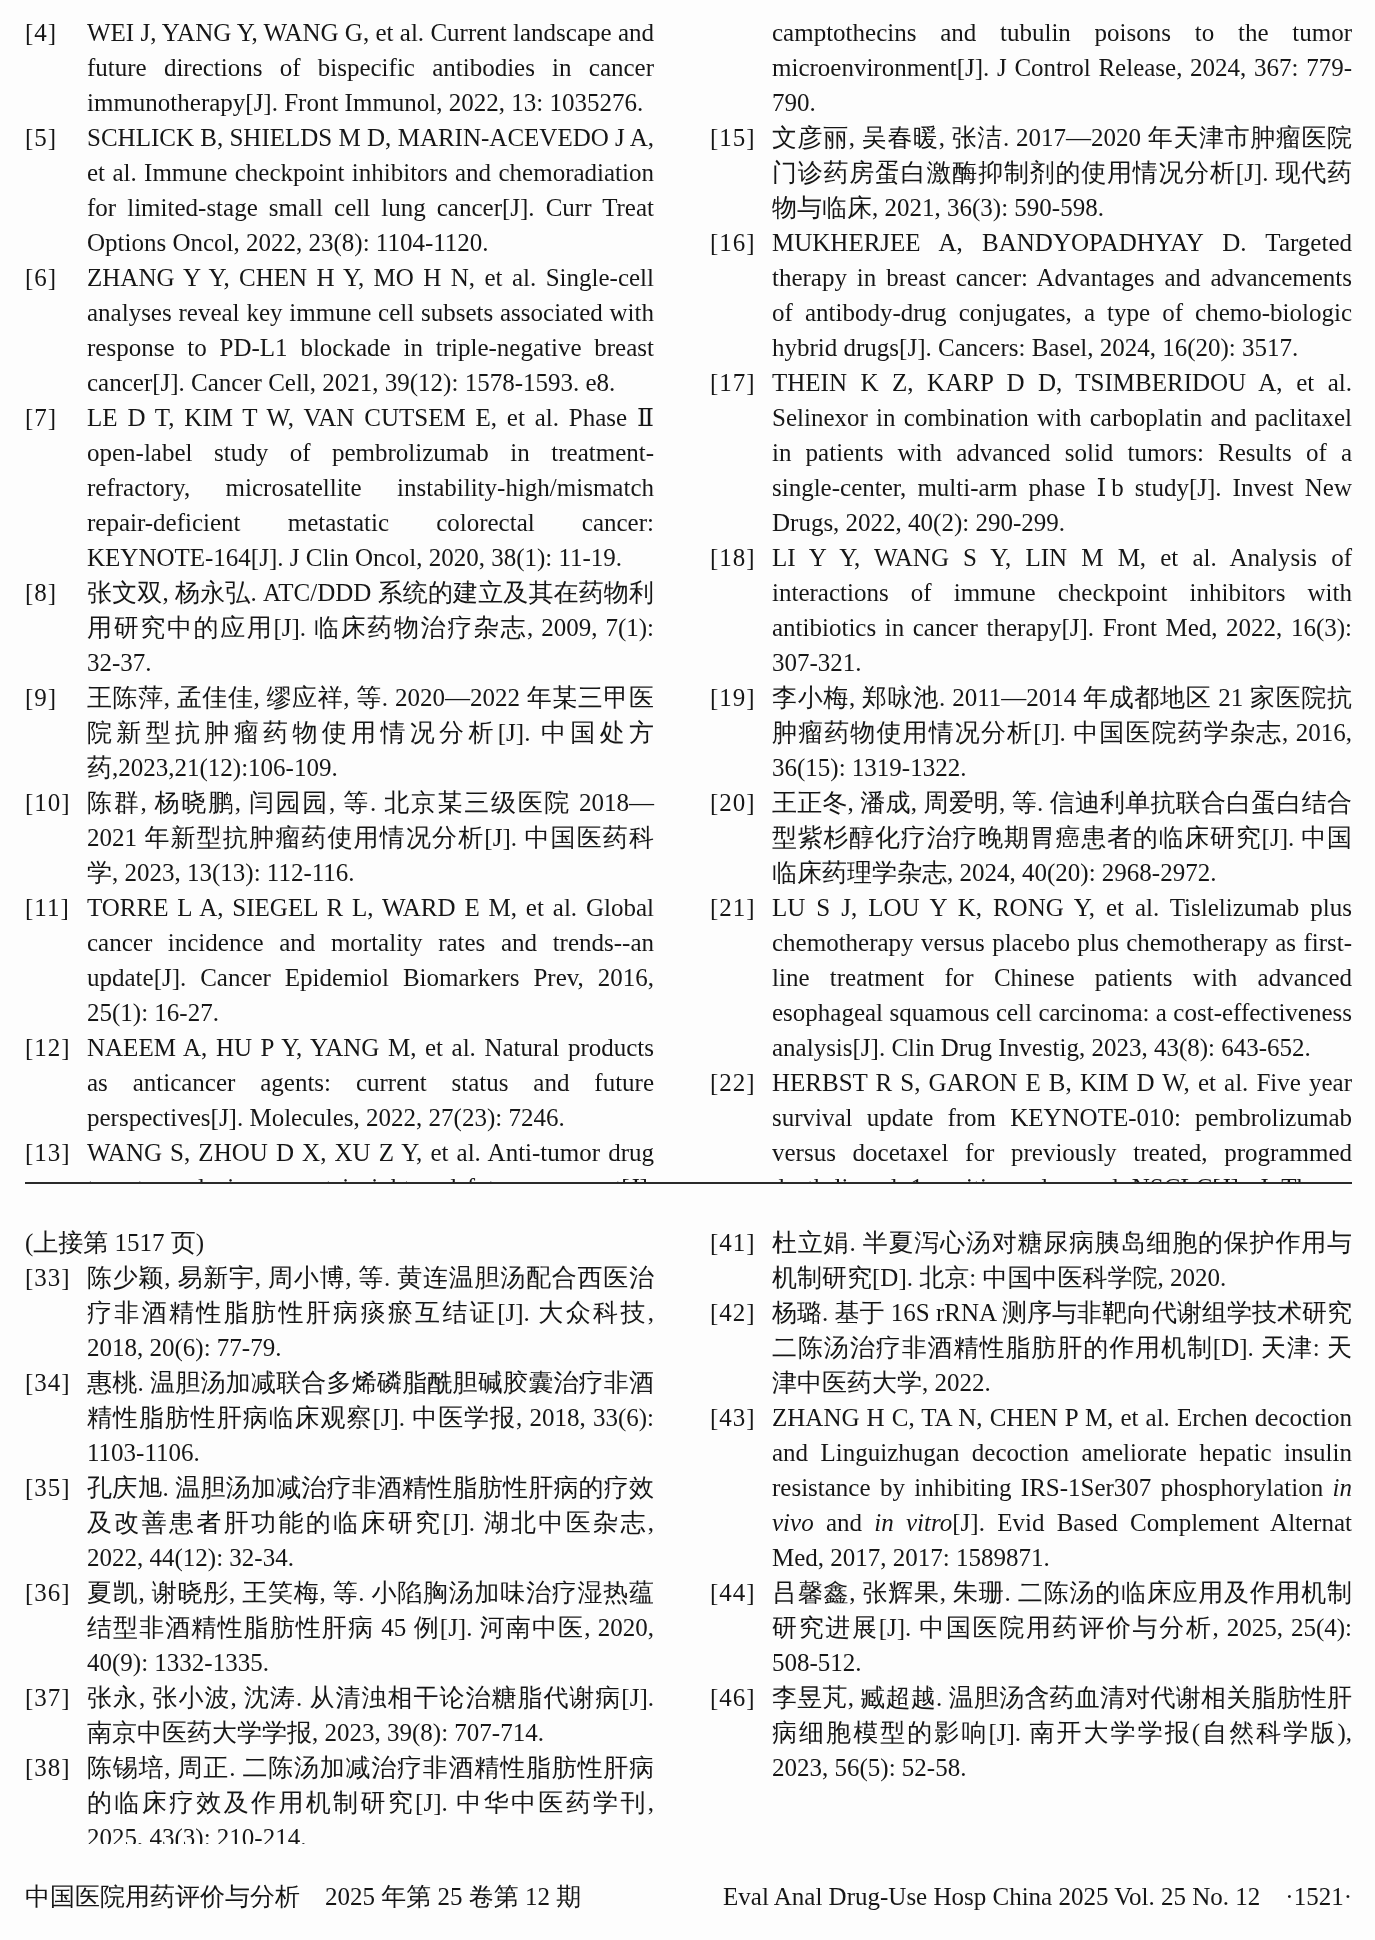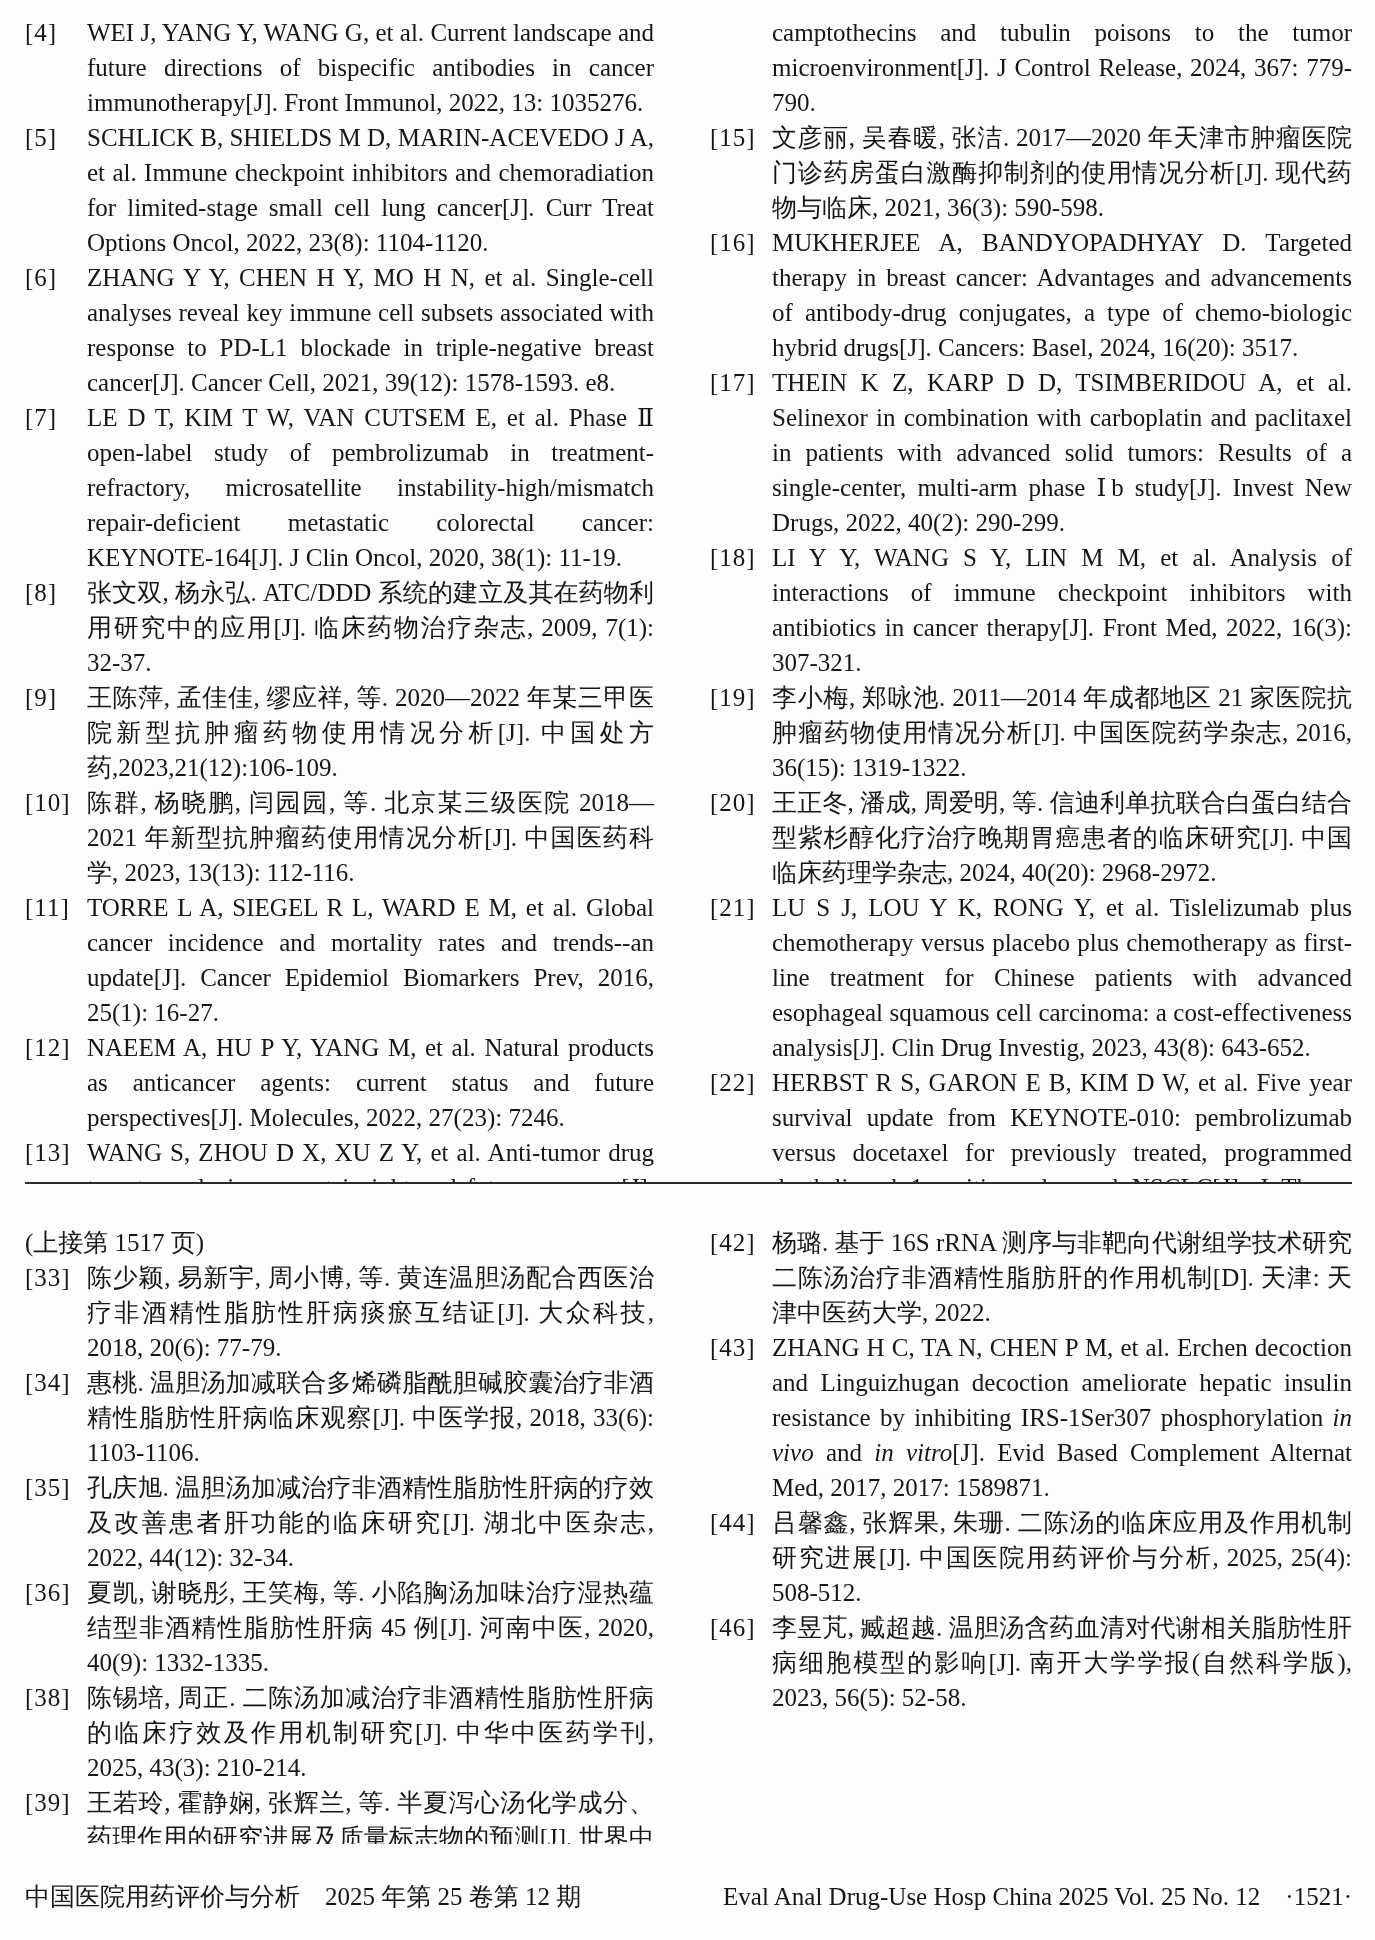--- a/index.html
+++ b/index.html
@@ -166,31 +166,39 @@
           </div>
           <div class="ref">
             <span class="ref-num">[35]</span>
             <div class="ref-body">孔庆旭. 温胆汤加减治疗非酒精性脂肪性肝病的疗效及改善患者肝功能的临床研究[J]. 湖北中医杂志, 2022, 44(12): 32-34.</div>
           </div>
           <div class="ref">
             <span class="ref-num">[36]</span>
             <div class="ref-body">夏凯, 谢晓彤, 王笑梅, 等. 小陷胸汤加味治疗湿热蕴结型非酒精性脂肪性肝病 45 例[J]. 河南中医, 2020, 40(9): 1332-1335.</div>
           </div>
           <div class="ref">
+            <span class="ref-num">[37]</span>
+            <div class="ref-body">张永, 张小波, 沈涛. 从清浊相干论治糖脂代谢病[J]. 南京中医药大学学报, 2023, 39(8): 707-714.</div>
+          </div>
+          <div class="ref">
             <span class="ref-num">[38]</span>
             <div class="ref-body">陈锡培, 周正. 二陈汤加减治疗非酒精性脂肪性肝病的临床疗效及作用机制研究[J]. 中华中医药学刊, 2025, 43(3): 210-214.</div>
           </div>
           <div class="ref">
             <span class="ref-num">[39]</span>
             <div class="ref-body">王若玲, 霍静娴, 张辉兰, 等. 半夏泻心汤化学成分、药理作用的研究进展及质量标志物的预测[J]. 世界中医药, 2024, 19(5): 719-726.</div>
           </div>
         </div>
     </div>
     <div class="col-right">
       <div>
+          <div class="ref">
+            <span class="ref-num">[41]</span>
+            <div class="ref-body">杜立娟. 半夏泻心汤对糖尿病胰岛细胞的保护作用与机制研究[D]. 北京: 中国中医科学院, 2020.</div>
+          </div>
           <div class="ref">
             <span class="ref-num">[42]</span>
             <div class="ref-body">杨璐. 基于 16S rRNA 测序与非靶向代谢组学技术研究二陈汤治疗非酒精性脂肪肝的作用机制[D]. 天津: 天津中医药大学, 2022.</div>
           </div>
           <div class="ref">
             <span class="ref-num">[43]</span>
             <div class="ref-body">ZHANG H C, TA N, CHEN P M, et al. Erchen decoction and Linguizhugan decoction ameliorate hepatic insulin resistance by inhibiting IRS-1Ser307 phosphorylation <i>in vivo</i> and <i>in vitro</i>[J]. Evid Based Complement Alternat Med, 2017, 2017: 1589871.</div>
           </div>
           <div class="ref">
             <span class="ref-num">[44]</span>

